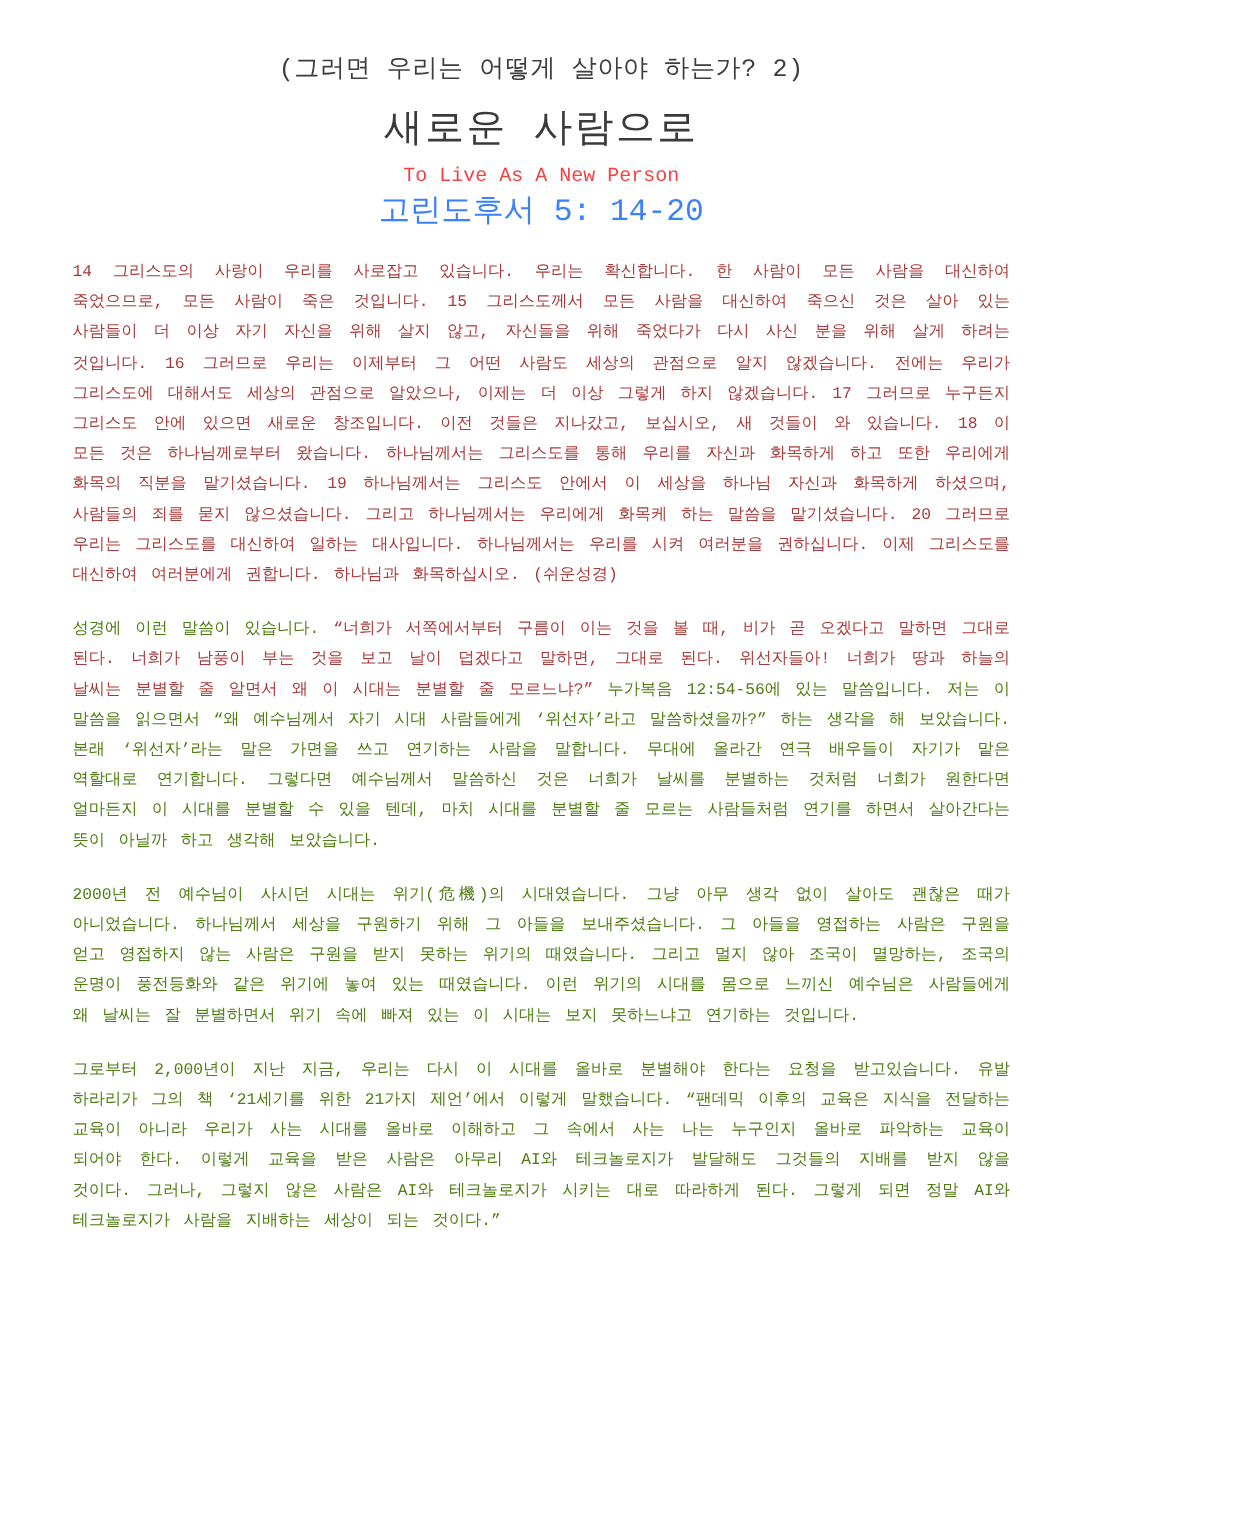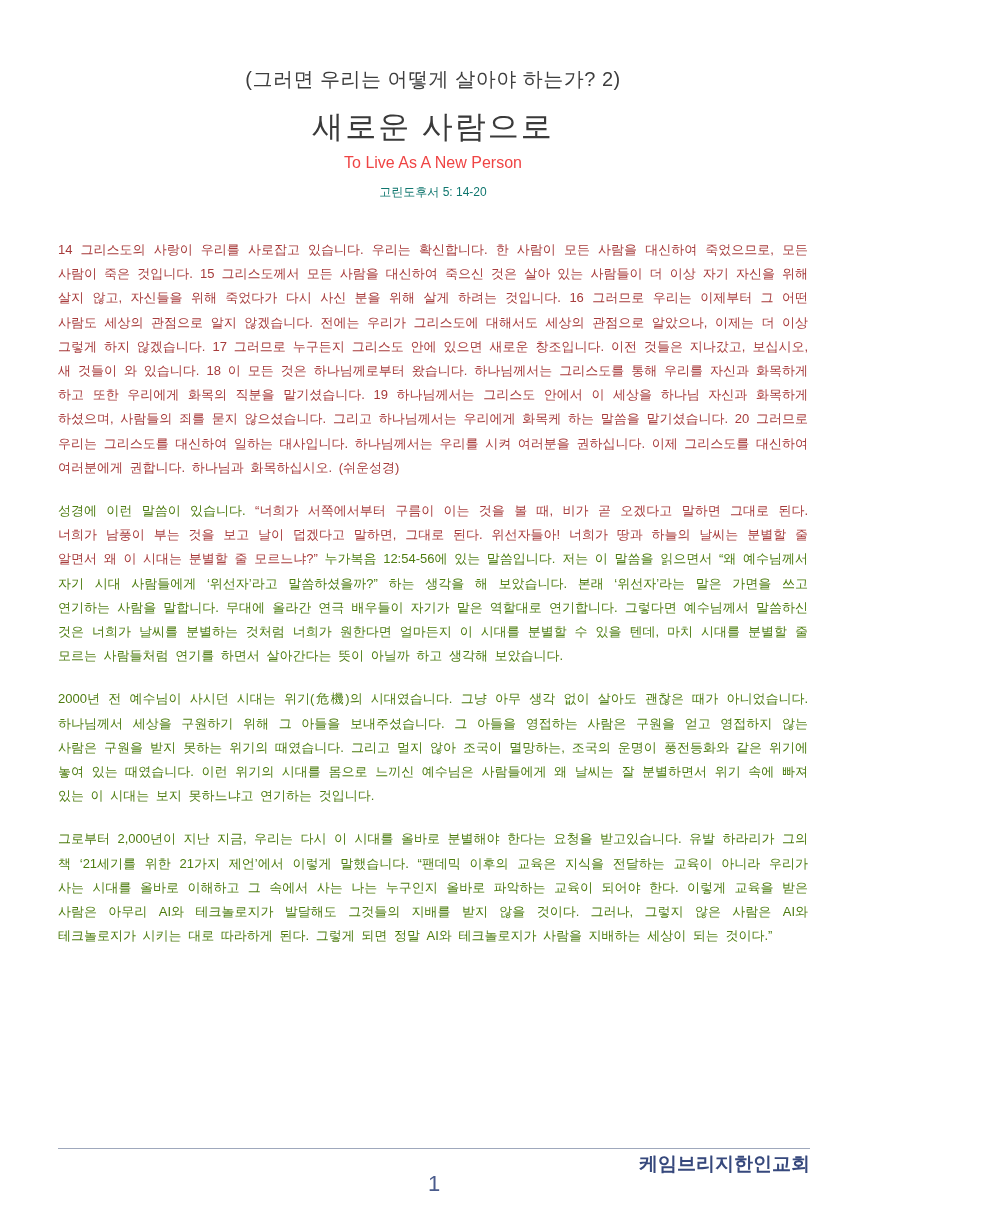--- a/index.html
+++ b/index.html
@@ -5,24 +5,24 @@
   html, body {
     margin: 0;
     padding: 0;
     background: #ffffff;
   }
   .page {
     position: relative;
     width: 866px;
     height: 1210px;
     background: #ffffff;
-    font-family: Liberation Sans, sans-serif;
+    font-family: Liberation Mono, monospace;
     color: #404040;
     box-sizing: border-box;
-    padding: 66px 58px 0 58px;
+    padding: 44px 58px 0 58px;
     overflow: hidden;
   }
   header { text-align: center; }
   .series-note {
     font-size: 20px;
     line-height: 26px;
     letter-spacing: 0.5px;
     color: #3d3d3d;
   }
   .title {
@@ -32,24 +32,24 @@
     margin: 16px 0 2px 0;
     letter-spacing: 2px;
     color: #3a3a3a;
   }
   .subtitle {
     font-size: 16px;
     line-height: 30px;
     color: #ef4444;
   }
   .scripture-ref {
-    font-size: 12px;
+    font-size: 25px;
     line-height: 28px;
-    color: #0f766e;
-    margin-bottom: 32px;
+    color: #3b82f6;
+    margin-bottom: 22px;
   }
   main p {
     margin: 0 0 19px 0;
     font-size: 13px;
     line-height: 24.2px;
     text-align: justify;
     word-spacing: 3px;
     word-break: keep-all;
     overflow-wrap: break-word;
   }
@@ -95,18 +95,13 @@
   <main>
     <p class="red">14 그리스도의 사랑이 우리를 사로잡고 있습니다. 우리는 확신합니다. 한 사람이 모든 사람을 대신하여 죽었으므로, 모든 사람이 죽은 것입니다. 15 그리스도께서 모든 사람을 대신하여 죽으신 것은 살아 있는 사람들이 더 이상 자기 자신을 위해 살지 않고, 자신들을 위해 죽었다가 다시 사신 분을 위해 살게 하려는 것입니다. 16 그러므로 우리는 이제부터 그 어떤 사람도 세상의 관점으로 알지 않겠습니다. 전에는 우리가 그리스도에 대해서도 세상의 관점으로 알았으나, 이제는 더 이상 그렇게 하지 않겠습니다. 17 그러므로 누구든지 그리스도 안에 있으면 새로운 창조입니다. 이전 것들은 지나갔고, 보십시오, 새 것들이 와 있습니다. 18 이 모든 것은 하나님께로부터 왔습니다. 하나님께서는 그리스도를 통해 우리를 자신과 화목하게 하고 또한 우리에게 화목의 직분을 맡기셨습니다. 19 하나님께서는 그리스도 안에서 이 세상을 하나님 자신과 화목하게 하셨으며, 사람들의 죄를 묻지 않으셨습니다. 그리고 하나님께서는 우리에게 화목케 하는 말씀을 맡기셨습니다. 20 그러므로 우리는 그리스도를 대신하여 일하는 대사입니다. 하나님께서는 우리를 시켜 여러분을 권하십니다. 이제 그리스도를 대신하여 여러분에게 권합니다. 하나님과 화목하십시오. (쉬운성경)</p>
 
     <p><span class="body-text">성경에 이런 말씀이 있습니다. </span><span class="red">“너희가 서쪽에서부터 구름이 이는 것을 볼 때, 비가 곧 오겠다고 말하면 그대로 된다. 너희가 남풍이 부는 것을 보고 날이 덥겠다고 말하면, 그대로 된다. 위선자들아! 너희가 땅과 하늘의 날씨는 분별할 줄 알면서 왜 이 시대는 분별할 줄 모르느냐?”</span><span class="body-text"> 누가복음 12:54-56에 있는 말씀입니다. 저는 이 말씀을 읽으면서 “왜 예수님께서 자기 시대 사람들에게 ‘위선자’라고 말씀하셨을까?” 하는 생각을 해 보았습니다. 본래 ‘위선자’라는 말은 가면을 쓰고 연기하는 사람을 말합니다. 무대에 올라간 연극 배우들이 자기가 맡은 역할대로 연기합니다. 그렇다면 예수님께서 말씀하신 것은 너희가 날씨를 분별하는 것처럼 너희가 원한다면 얼마든지 이 시대를 분별할 수 있을 텐데, 마치 시대를 분별할 줄 모르는 사람들처럼 연기를 하면서 살아간다는 뜻이 아닐까 하고 생각해 보았습니다.</span></p>
 
     <p class="body-text">2000년 전 예수님이 사시던 시대는 위기(危機)의 시대였습니다. 그냥 아무 생각 없이 살아도 괜찮은 때가 아니었습니다. 하나님께서 세상을 구원하기 위해 그 아들을 보내주셨습니다. 그 아들을 영접하는 사람은 구원을 얻고 영접하지 않는 사람은 구원을 받지 못하는 위기의 때였습니다. 그리고 멀지 않아 조국이 멸망하는, 조국의 운명이 풍전등화와 같은 위기에 놓여 있는 때였습니다. 이런 위기의 시대를 몸으로 느끼신 예수님은 사람들에게 왜 날씨는 잘 분별하면서 위기 속에 빠져 있는 이 시대는 보지 못하느냐고 연기하는 것입니다.</p>
 
     <p class="body-text">그로부터 2,000년이 지난 지금, 우리는 다시 이 시대를 올바로 분별해야 한다는 요청을 받고있습니다. 유발 하라리가 그의 책 ‘21세기를 위한 21가지 제언’에서 이렇게 말했습니다. “팬데믹 이후의 교육은 지식을 전달하는 교육이 아니라 우리가 사는 시대를 올바로 이해하고 그 속에서 사는 나는 누구인지 올바로 파악하는 교육이 되어야 한다. 이렇게 교육을 받은 사람은 아무리 AI와 테크놀로지가 발달해도 그것들의 지배를 받지 않을 것이다. 그러나, 그렇지 않은 사람은 AI와 테크놀로지가 시키는 대로 따라하게 된다. 그렇게 되면 정말 AI와 테크놀로지가 사람을 지배하는 세상이 되는 것이다.”</p>
   </main>
 
-  <footer>
-    <div class="rule"></div>
-    <div class="church">케임브리지한인교회</div>
-    <div class="pagenum">1</div>
-  </footer>
 </div>
 
 </body></html>

